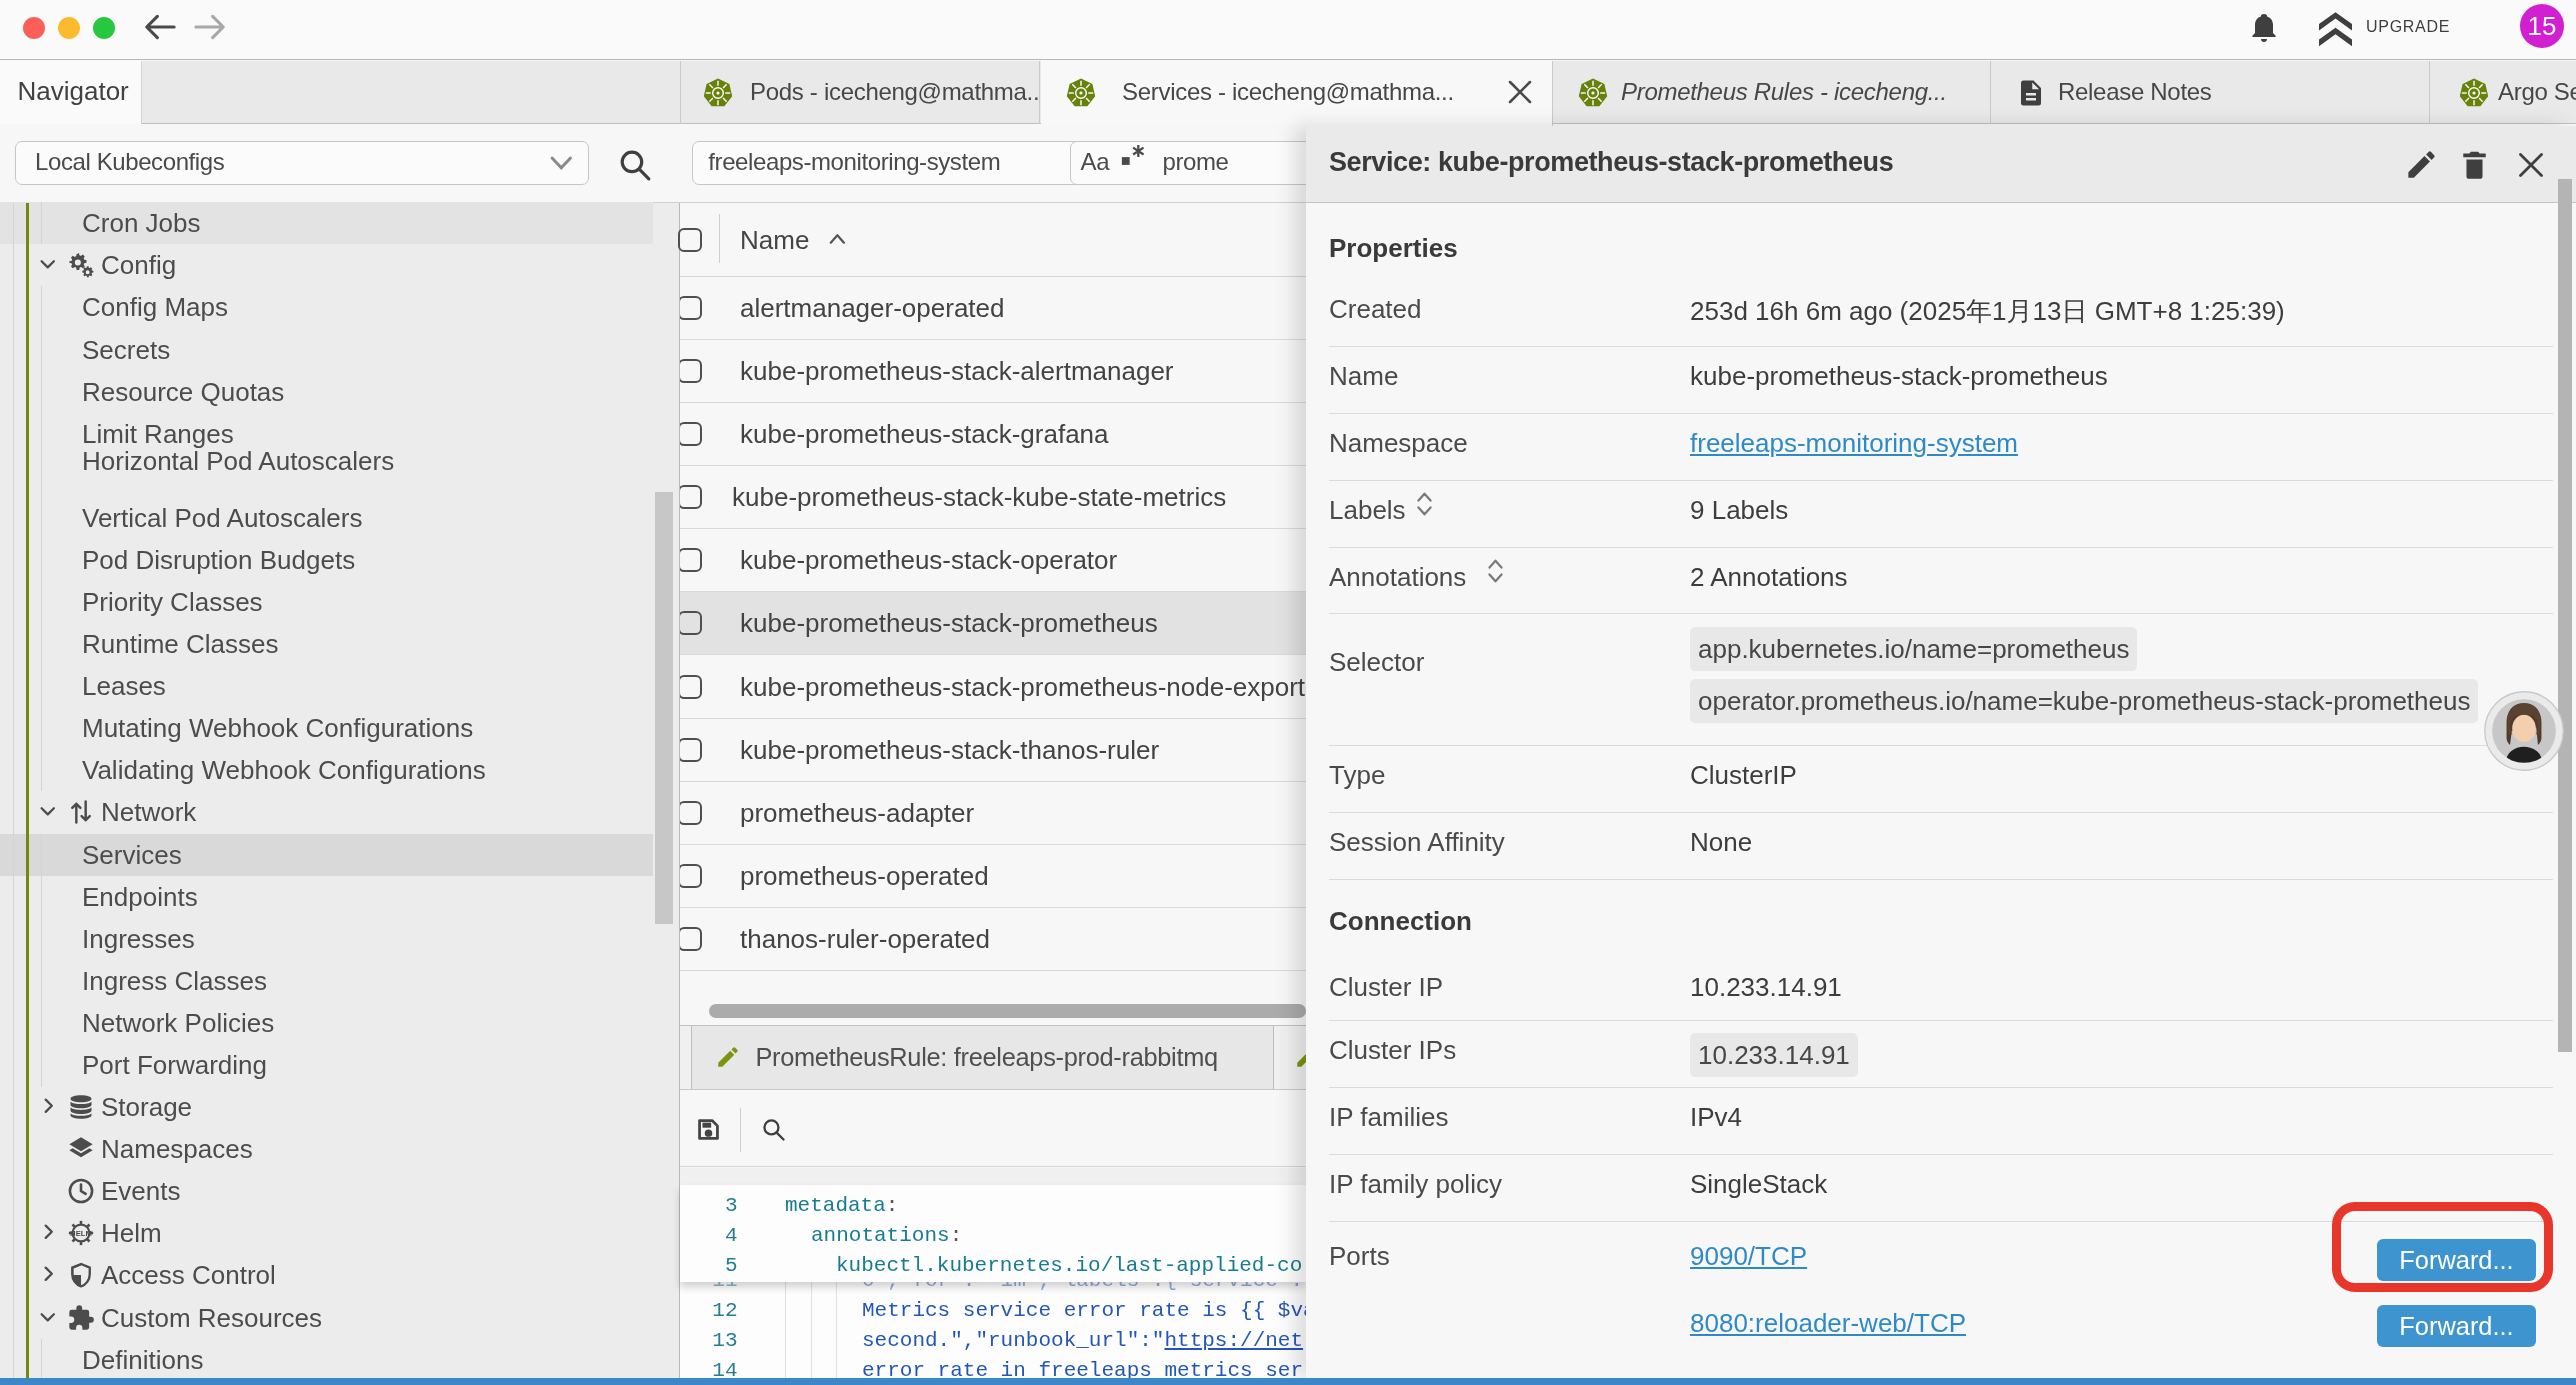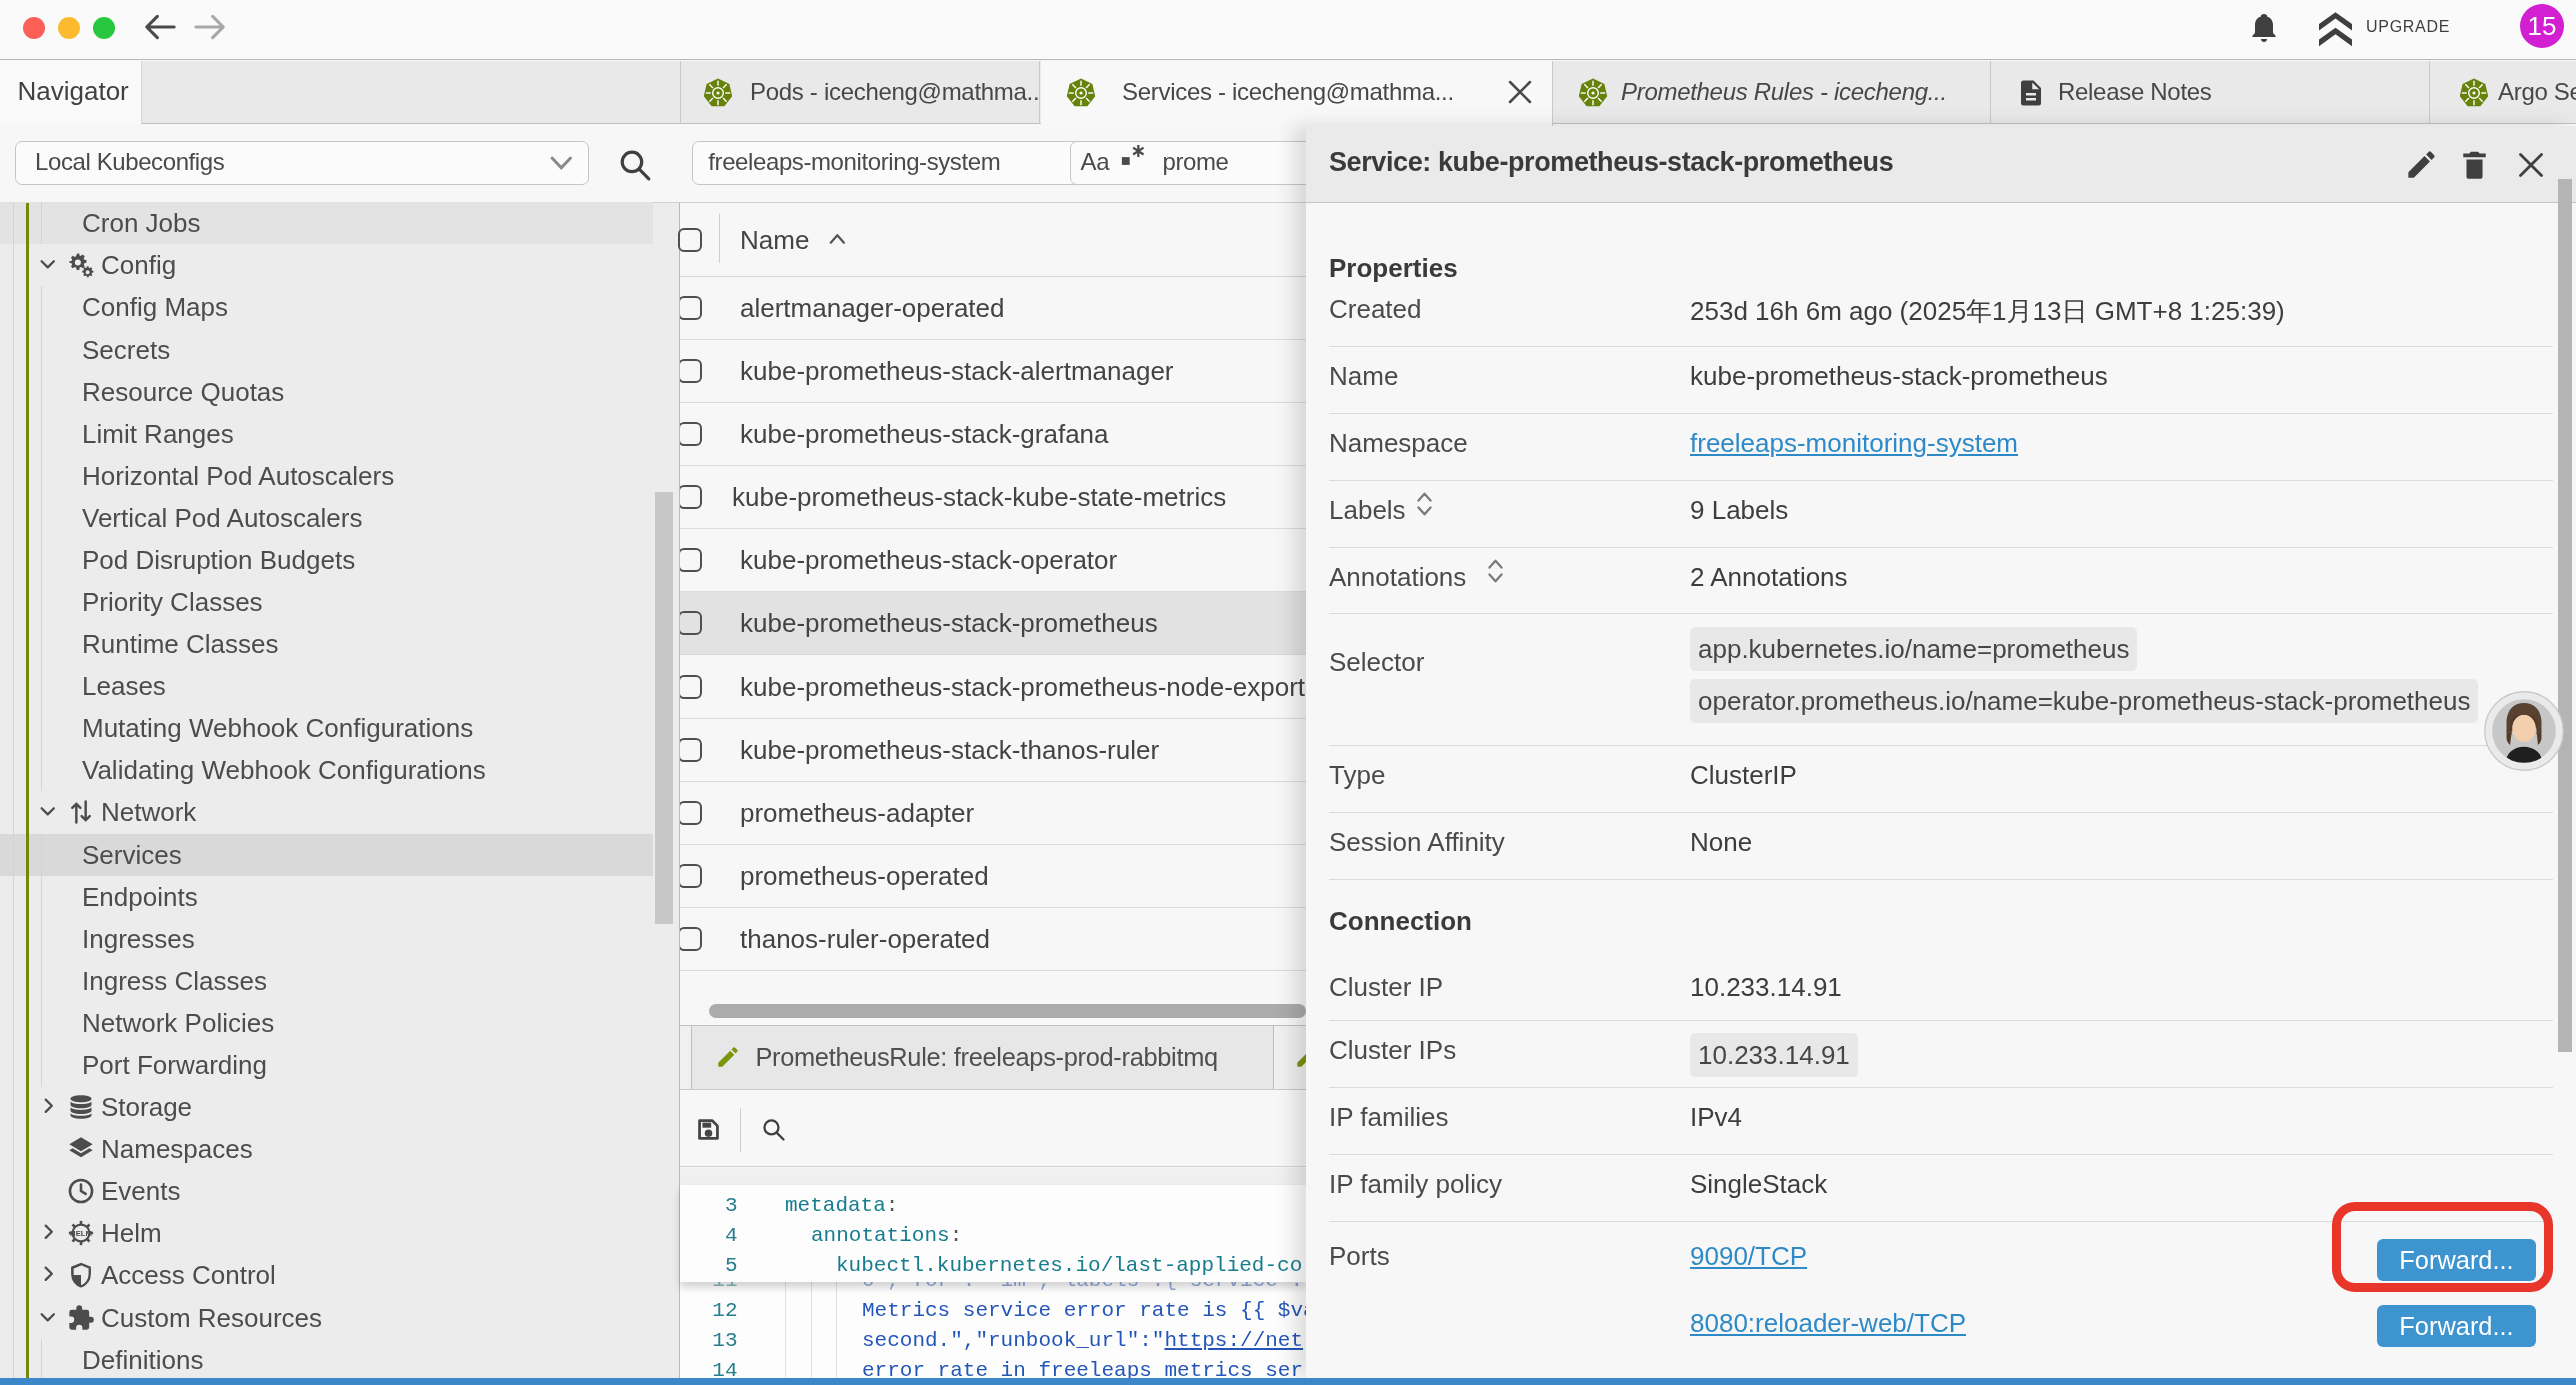--- a/index.html
+++ b/index.html
@@ -151,21 +151,21 @@
 </div>
 <div class="treerow" style="top:203px;">
 <span class="abs" style="left:82px;">Secrets</span>
 </div>
 <div class="treerow" style="top:245px;">
 <span class="abs" style="left:82px;">Resource Quotas</span>
 </div>
 <div class="treerow" style="top:287px;">
 <span class="abs" style="left:82px;">Limit Ranges</span>
 </div>
-<div class="treerow" style="top:329px;text-align:right;">
+<div class="treerow" style="top:314px;text-align:right;">
 <span class="abs" style="left:82px;">Horizontal Pod Autoscalers</span>
 </div>
 <div class="treerow" style="top:371px;">
 <span class="abs" style="left:82px;">Vertical Pod Autoscalers</span>
 </div>
 <div class="treerow" style="top:413px;">
 <span class="abs" style="left:82px;">Pod Disruption Budgets</span>
 </div>
 <div class="treerow" style="top:455px;">
 <span class="abs" style="left:82px;">Priority Classes</span>
@@ -401,21 +401,21 @@
 <svg class="abs" style="left:1098px;top:21px" width="35" height="35" viewBox="0 0 24 24">
         <path fill="#3f3f3f" d="M3 17.25V21h3.75L17.8 9.94l-3.75-3.75zM20.7 7a1 1 0 0 0 0-1.4L18.4 3.3a1 1 0 0 0-1.4 0l-1.83 1.83 3.75 3.75z"></path>
       </svg>
 <svg class="abs" style="left:1151px;top:21px" width="35" height="35" viewBox="0 0 24 24">
         <path fill="#3f3f3f" d="M6.5 8.5h11V20a1.8 1.8 0 0 1-1.8 1.8H8.3A1.8 1.8 0 0 1 6.5 20zM9.5 3.2h5l1 1.3h4.2v2.6H4.3V4.5h4.2z"></path>
       </svg>
 <svg class="abs" style="left:1211px;top:24.6px" width="28" height="28" viewBox="0 0 32 32">
         <path d="M4 4l24 24M28 4L4 28" stroke="#3f3f3f" stroke-width="3.2" stroke-linecap="round"></path>
       </svg>
 </div>
-<div class="abs" style="left:23px;top:107px;font-size:26px;font-weight:bold;color:#3a3a3a;margin-top:20px;">Properties</div>
+<div class="abs" style="left:23px;top:107px;font-size:26px;font-weight:bold;color:#3a3a3a;">Properties</div>
 <div class="dlabel" style="top:168px;">Created</div>
     <div class="dvalue" style="top:168px;">253d 16h 6m ago (2025年1月13日 GMT+8 1:25:39)</div>
     <div class="ddiv" style="top:220px;"></div>
 <div class="dlabel" style="top:235px;">Name</div>
     <div class="dvalue" style="top:235px;">kube-prometheus-stack-prometheus</div>
     <div class="ddiv" style="top:287px;"></div>
 <div class="dlabel" style="top:302px;">Namespace</div>
     <div class="dvalue lnk" style="top:302px;">freeleaps-monitoring-system</div>
     <div class="ddiv" style="top:354px;"></div>
 <div class="dlabel" style="top:369px;">Labels</div>

